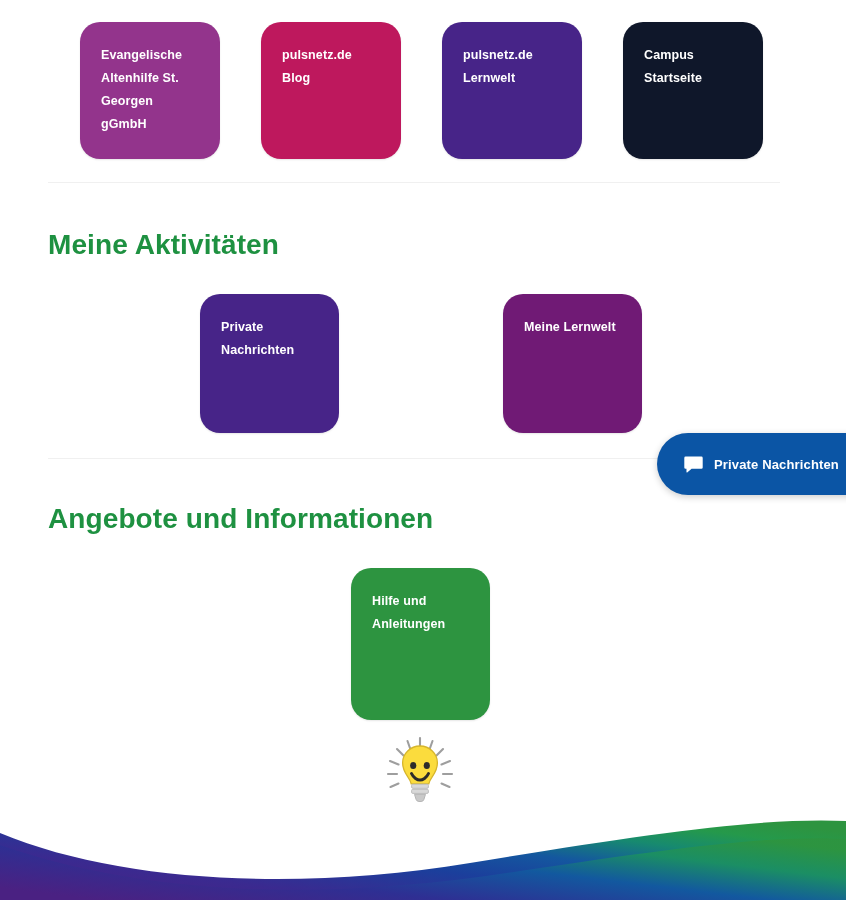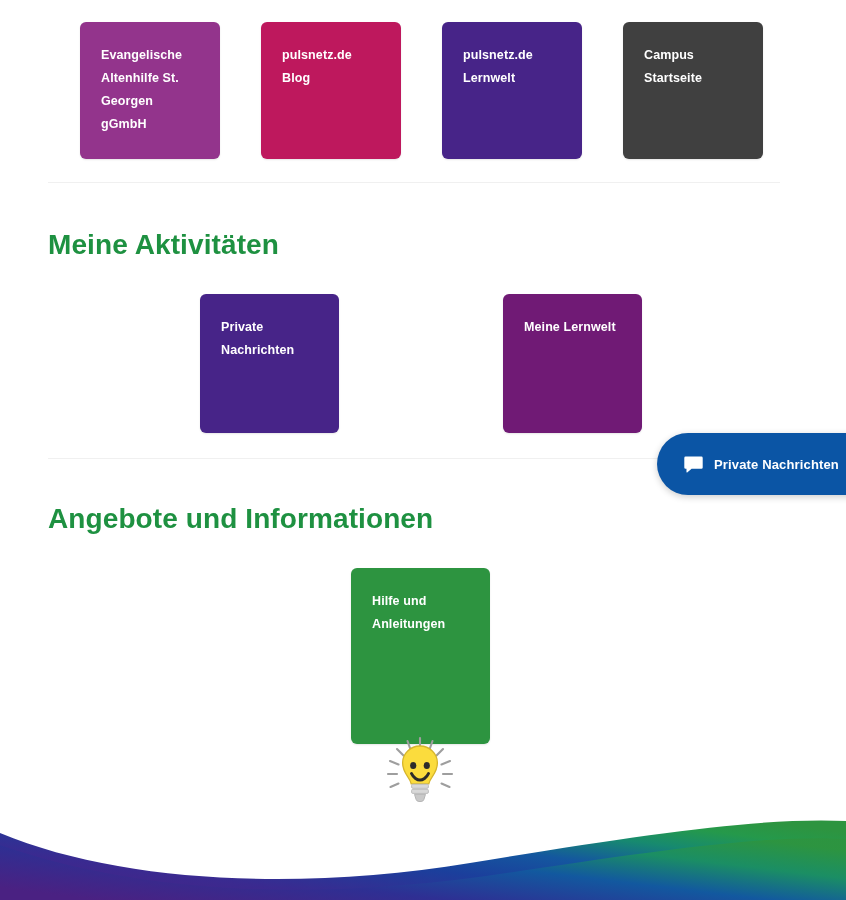--- a/index.html
+++ b/index.html
@@ -22,21 +22,21 @@
     width: 846px;
     height: 900px;
   }
 
   
   .tile-row {
     display: flex;
     position: absolute;
   }
   .tile {
-    border-radius: 6px;
+    border-radius: 20px;
     color: #ffffff;
     font-weight: 700;
     font-size: 12.5px;
     line-height: 23px;
     letter-spacing: 0.1px;
     padding: 22px 18px 0 21px;
     cursor: pointer;
     box-shadow: 0 1px 2px rgba(0,0,0,0.10);
     -webkit-font-smoothing: antialiased;
     overflow: hidden;
@@ -67,21 +67,21 @@
   }
   #row-activities .tile:last-child { margin-right: 0; }
 
   
   #row-offers {
     top: 568px;
     left: 351px;
   }
   #row-offers .tile {
     width: 139px;
-    height: 176px;
+    height: 152px;
   }
 
   
   .section-heading {
     position: absolute;
     left: 48px;
     color: #1e9141;
     font-size: 28px;
     font-weight: 700;
     letter-spacing: 0.1px;
@@ -158,21 +158,21 @@
   <div class="tile-row" id="row-shortcuts">
     <div class="tile" style="background:#93348c">
       <span class="tile-label">Evangelische Altenhilfe St. Georgen gGmbH</span>
     </div>
     <div class="tile" style="background:#be185d">
       <span class="tile-label">pulsnetz.de Blog</span>
     </div>
     <div class="tile" style="background:#472488">
       <span class="tile-label">pulsnetz.de Lernwelt</span>
     </div>
-    <div class="tile" style="background:#404040">
+    <div class="tile" style="background:#0f172a">
       <span class="tile-label">Campus Startseite</span>
     </div>
   </div>
 
   <hr class="divider" id="divider-top">
 
   <h2 class="section-heading" id="heading-activities">Meine Aktivitäten</h2>
 
   <div class="tile-row" id="row-activities">
     <div class="tile" style="background:#472488">

